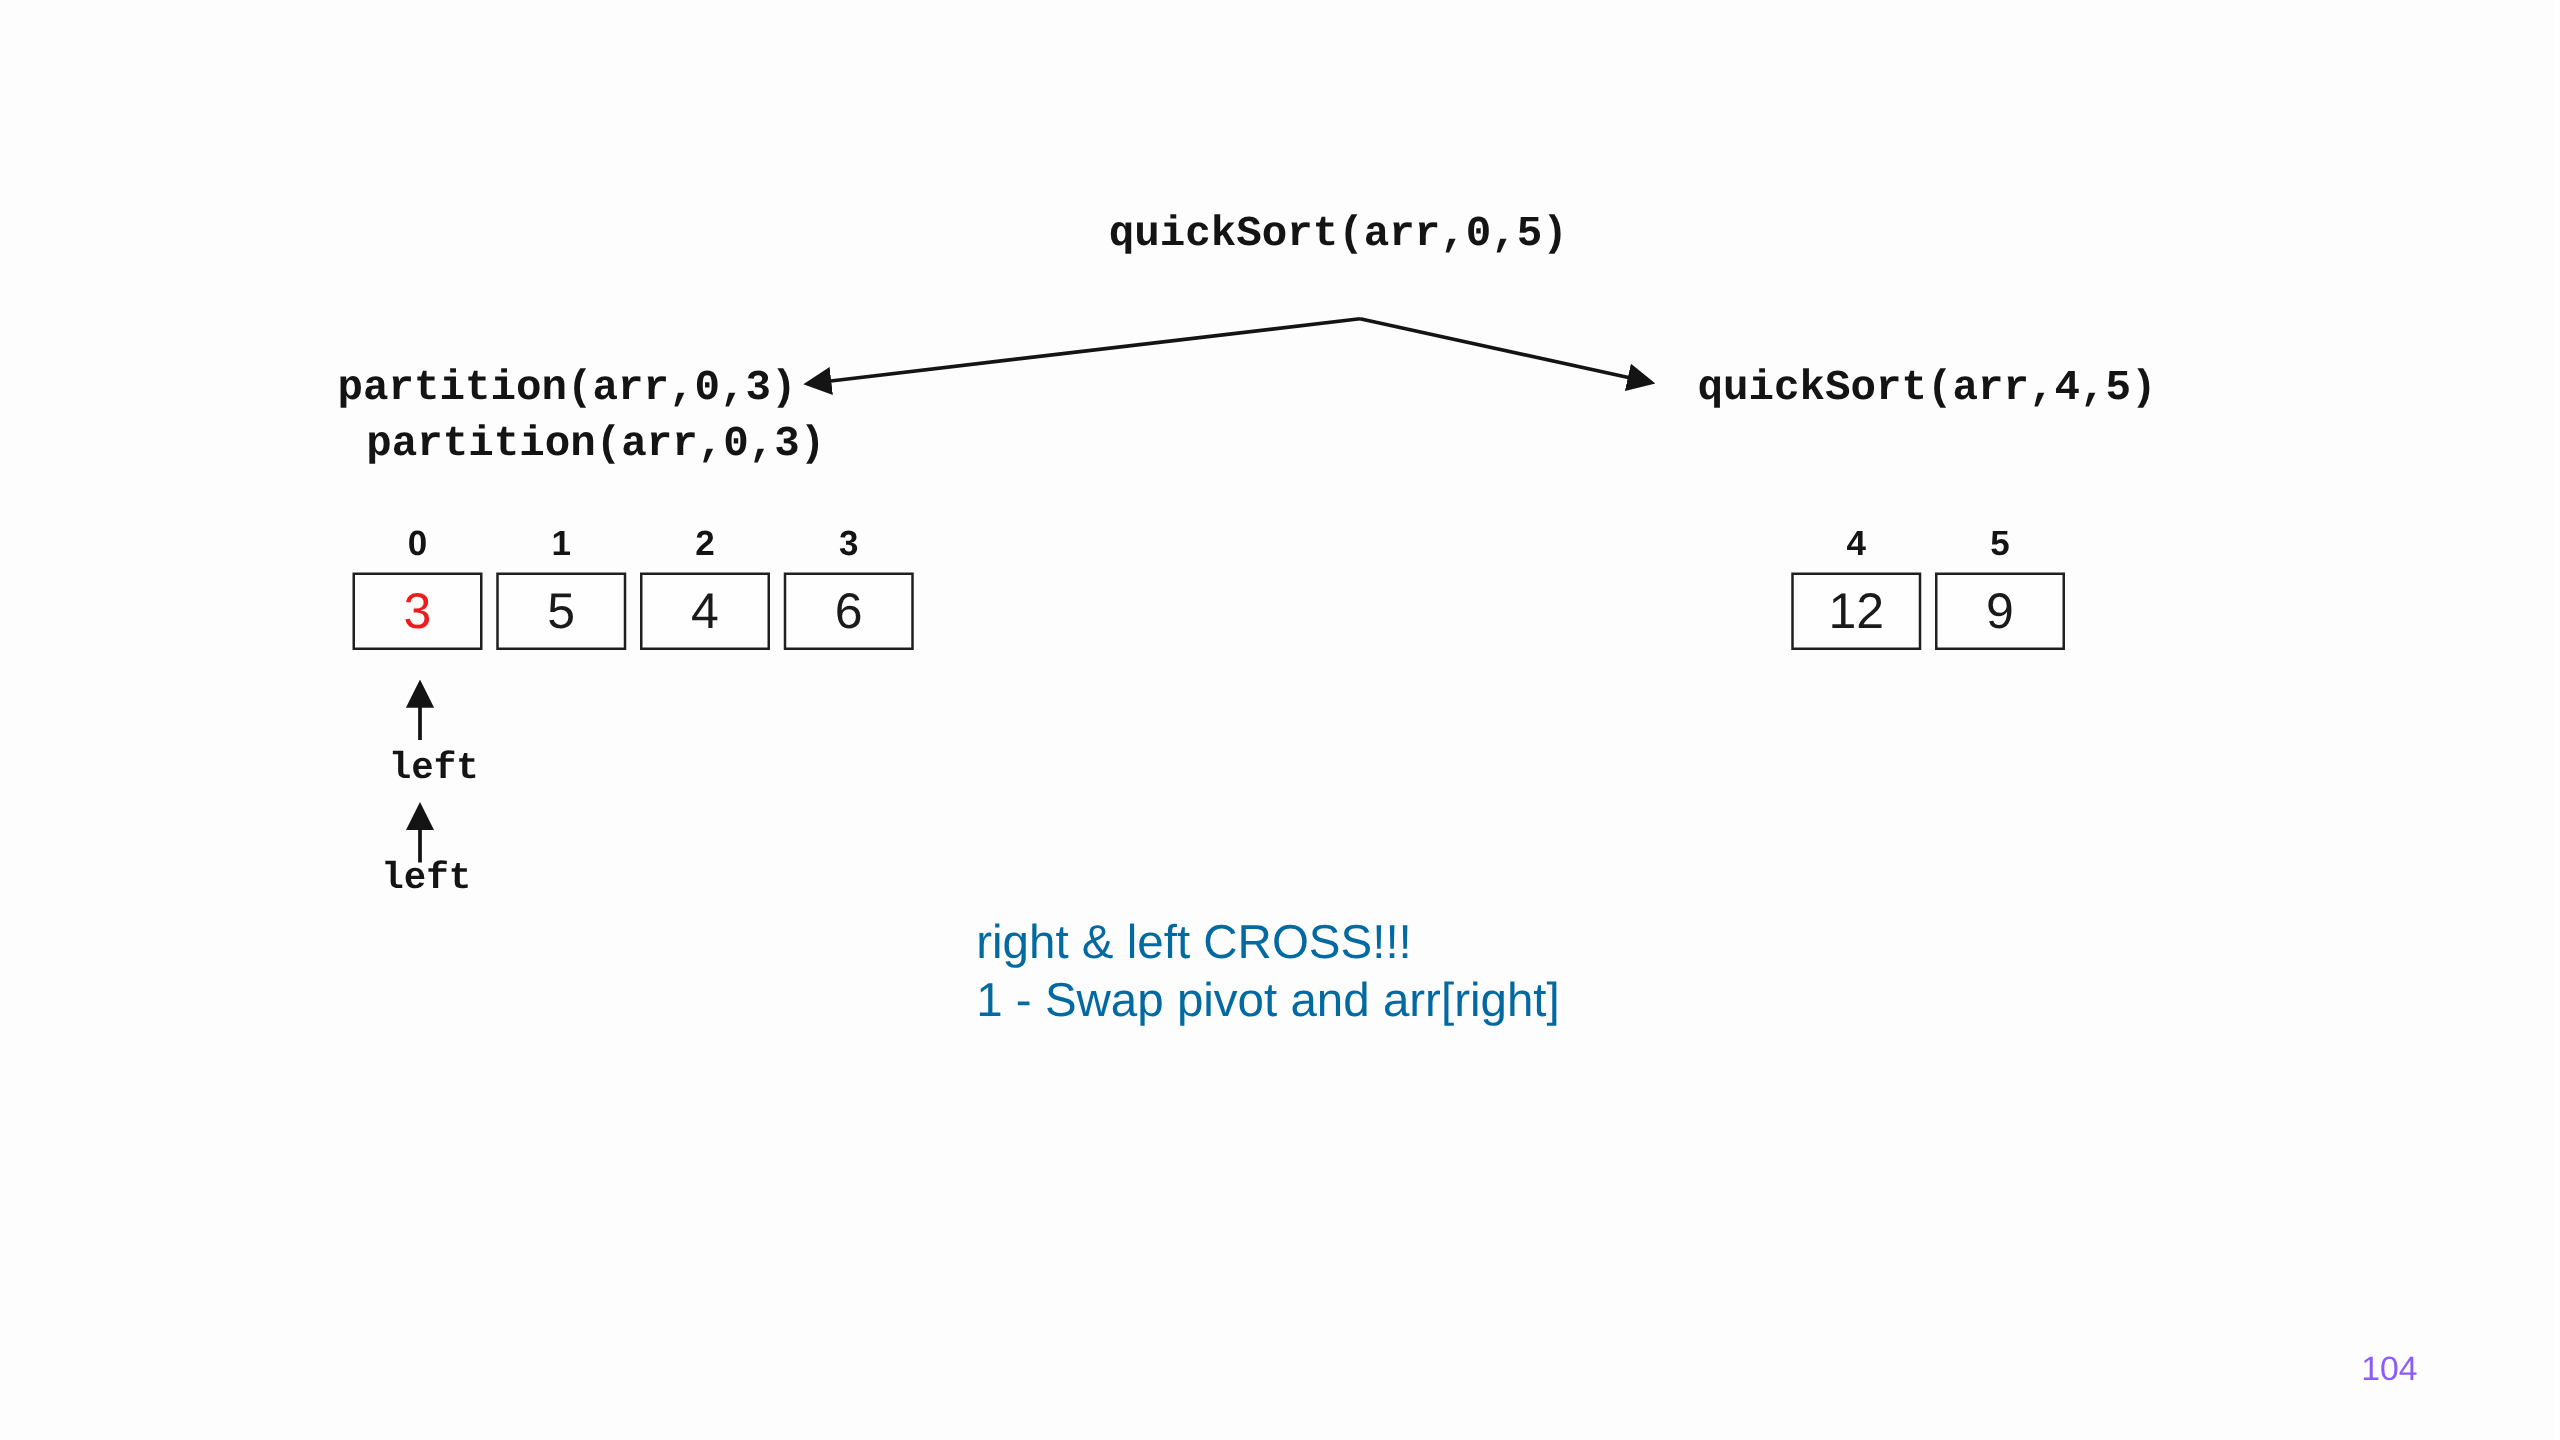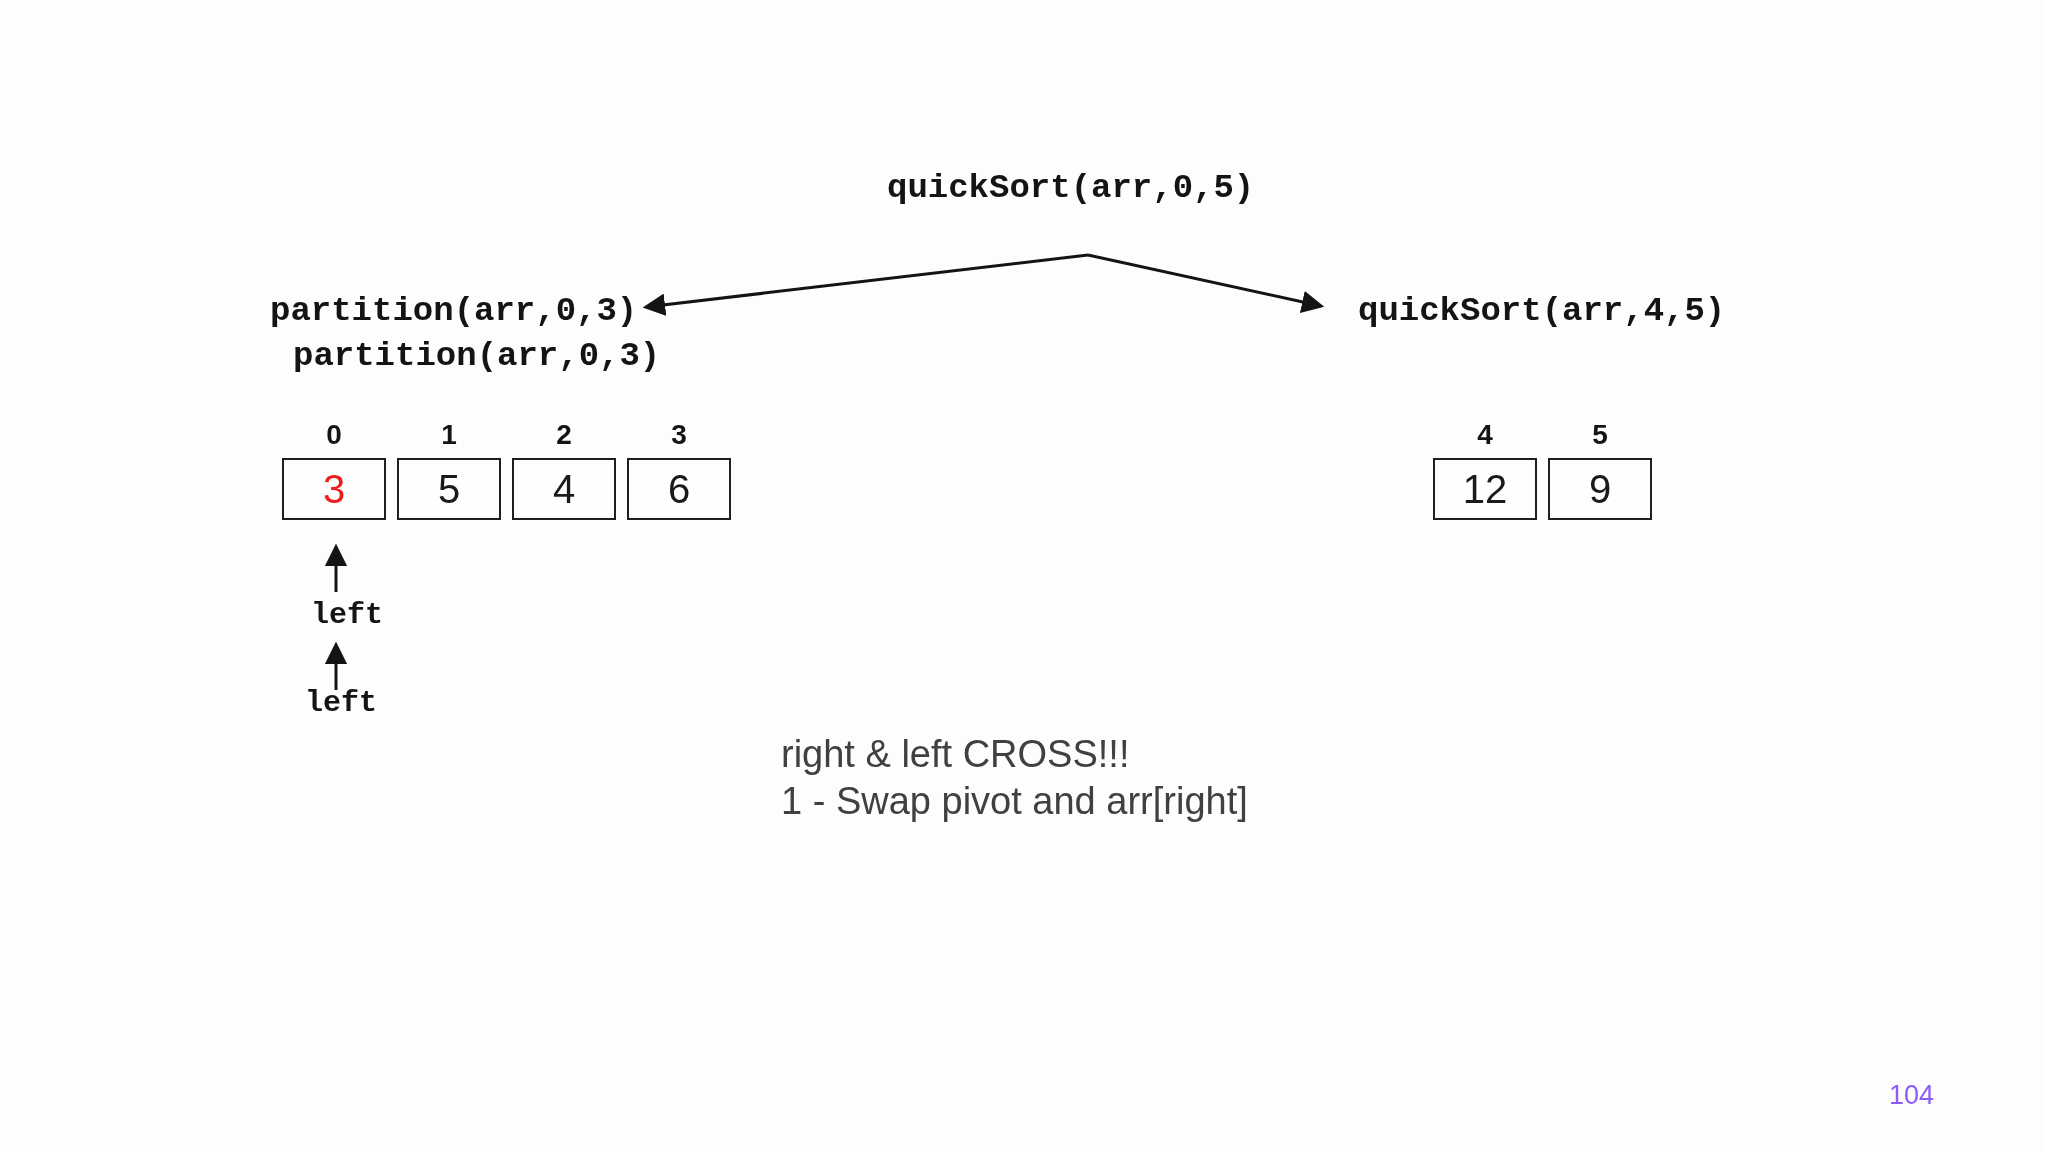--- a/index.html
+++ b/index.html
@@ -29,21 +29,21 @@
   }
   .cell-row{display:flex;gap:11px;margin-top:8px;}
   .cell{
     box-sizing:border-box;
     width:104px;height:62px;
     background:#fefefe;
     border:2px solid #1f1f1f;
     display:flex;align-items:center;justify-content:center;
     font-size:40px;line-height:40px;color:#1a1a1a;
   }
-  .notes{font-size:38px;line-height:47px;color:#404040;}
+  .notes{font-size:38px;line-height:47px;color:#0369a1;}
   .page-num{font-size:27px;line-height:27px;color:#8b5cf6;}
 </style>
 </head>
 <body>
 
 <div class="slide">
 
   <svg class="overlay" viewBox="0 0 2048 1152" xmlns="http://www.w3.org/2000/svg">
     <defs>
       <marker id="ah" viewBox="0 0 10 10" refX="8.5" refY="5" markerWidth="7.5" markerHeight="7.5" orient="auto-start-reverse">

